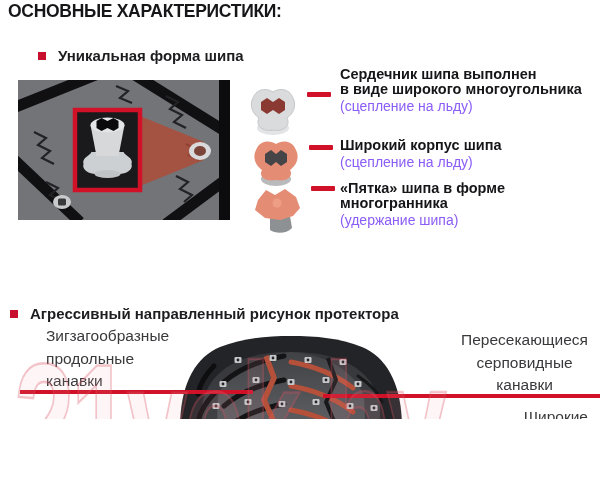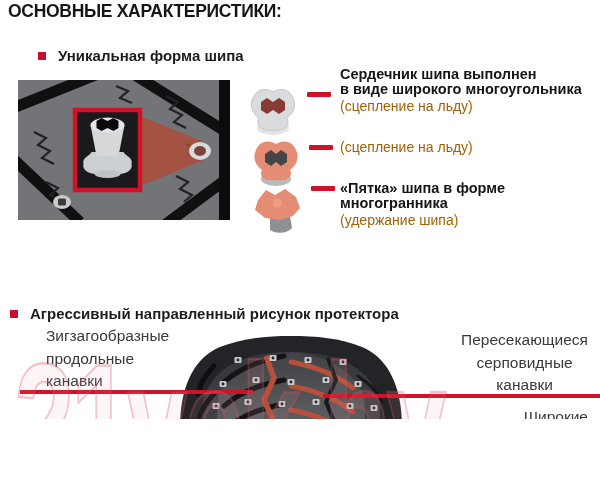--- a/index.html
+++ b/index.html
@@ -25,21 +25,21 @@
 
   .dash { position:absolute; width:24px; height:4.5px; background:#d01127; border-radius:1px; }
   .d0 { left:307px; top:92px; }
   .d1 { left:309px; top:145px; }
   .d2 { left:311px; top:186px; }
 
   .callout { position:absolute; left:340px; width:258px; }
   .c0 { top:67px; } .c1 { top:138px; } .c2 { top:181px; }
   .callout-title { font-weight:bold; font-size:14.5px; line-height:15px;
                    color:#161619; white-space:pre-line; }
-  .callout-note  { font-size:14px; line-height:18px; color:#a16207; }
+  .callout-note  { font-size:14px; line-height:18px; color:#8b5cf6; }
 
   .tire { position:absolute; left:178px; top:336px; width:226px; height:157px; z-index:1; }
 
   .leader { position:absolute; height:3.5px; background:#d01127; z-index:3; }
   .l1 { left:20px;  top:390px; width:233px; }
   .l2 { left:18px;  top:466px; width:186px; }
   .r1 { left:323px; top:394px; width:277px; }
   .r2 { left:378px; top:450px; width:222px; }
 
   .tlabel { position:absolute; font-size:15.5px; line-height:22.5px; color:#39393c;
@@ -132,20 +132,21 @@
   <div class="dash d0"></div>
   <div class="dash d1"></div>
   <div class="dash d2"></div>
 
   <div class="callout c0">
     <div class="callout-title">Сердечник шипа выполнен
 в виде широкого многоугольника</div>
     <div class="callout-note">(сцепление на льду)</div>
   </div>
   <div class="callout c1">
+    <div class="callout-title">Широкий корпус шипа</div>
     <div class="callout-note">(сцепление на льду)</div>
   </div>
   <div class="callout c2">
     <div class="callout-title">«Пятка» шипа в форме
 многогранника</div>
     <div class="callout-note">(удержание шипа)</div>
   </div>
 
   <div class="feature f2">
     <span class="sq"></span>

